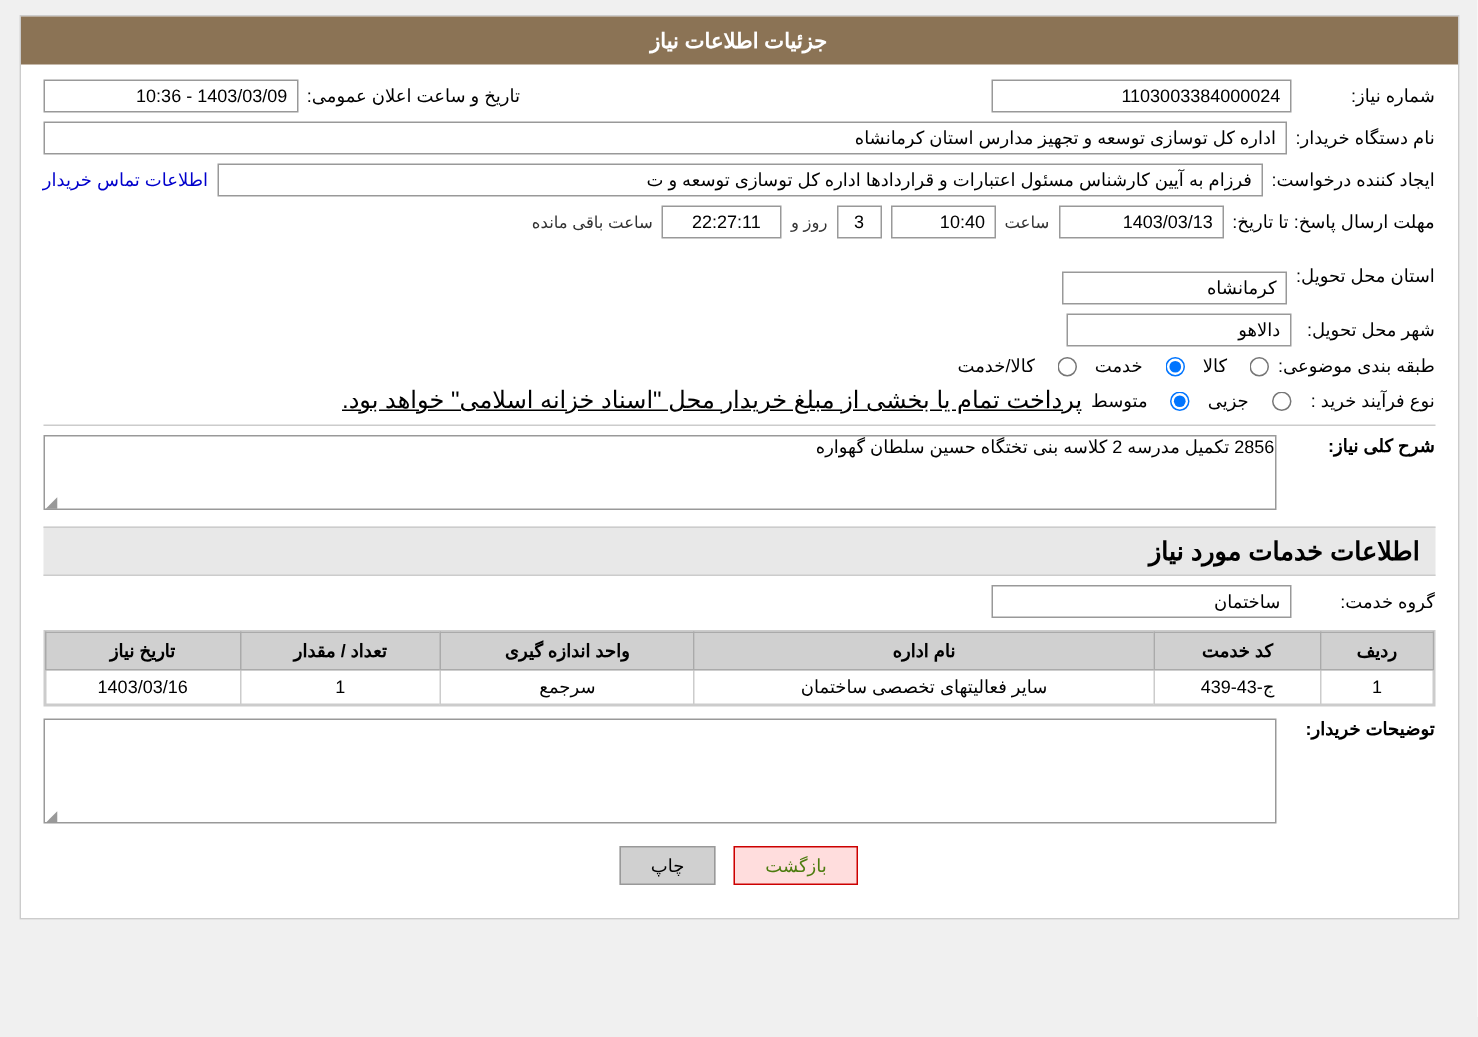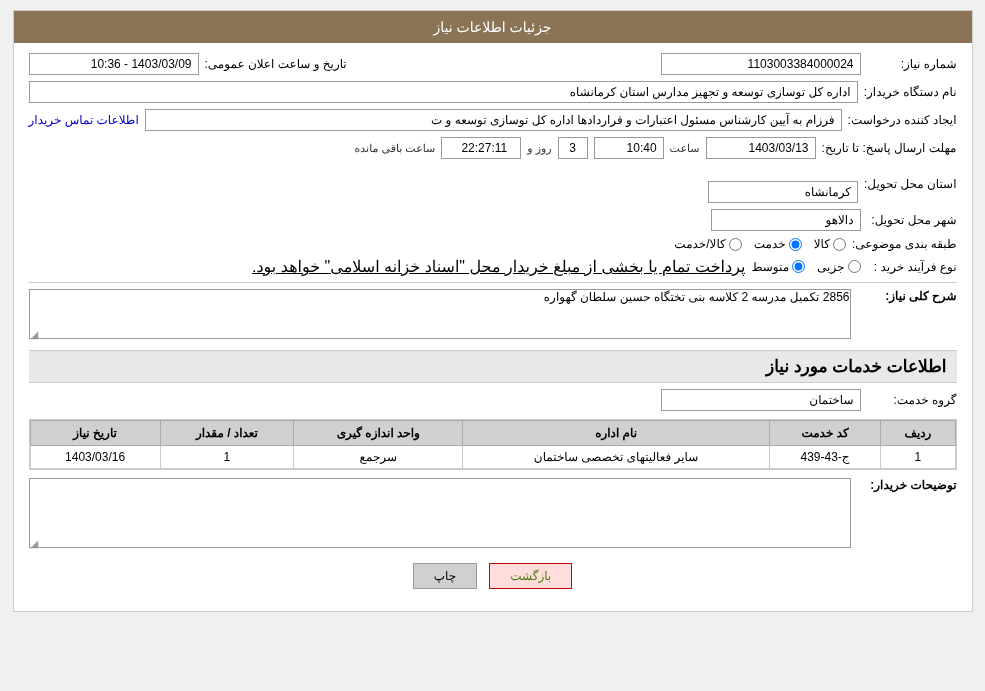--- a/index.html
+++ b/index.html
@@ -15,21 +15,21 @@
       border: 1px solid #ccc;
       max-width: 960px;
       margin: 0 auto;
     }
     .page-header {
       background: #8b7355;
       color: #fff;
       text-align: center;
       padding: 8px 12px;
       font-size: 14px;
-      font-weight: normal;
+      font-weight: bold;
     }
     .content {
       padding: 10px 15px;
     }
     .row {
       display: flex;
       align-items: center;
       margin-bottom: 6px;
       gap: 6px;
     }
@@ -69,21 +69,21 @@
       text-align: right;
     }
     .radio-group {
       display: flex;
       gap: 12px;
       align-items: center;
     }
     .radio-option {
       display: flex;
       align-items: center;
-      gap: 3px;
+      gap: 15px;
     }
     .textarea-box {
       border: 1px solid #999;
       width: 100%;
       height: 70px;
       resize: none;
       font-family: Tahoma, Arial, sans-serif;
       font-size: 12px;
       direction: rtl;
     }

